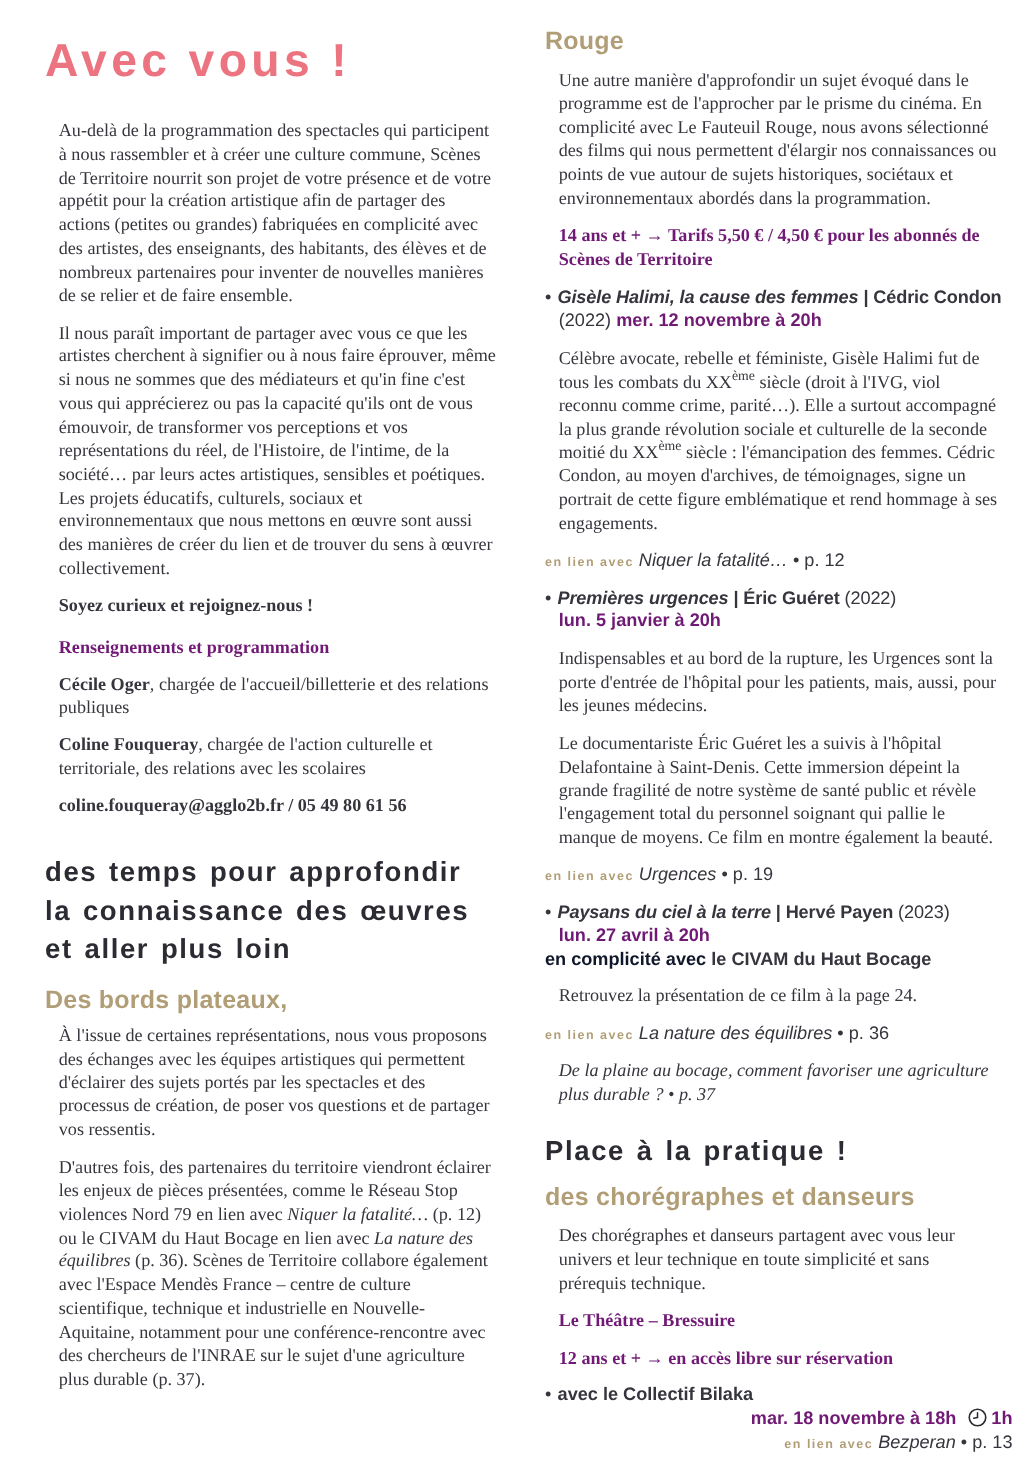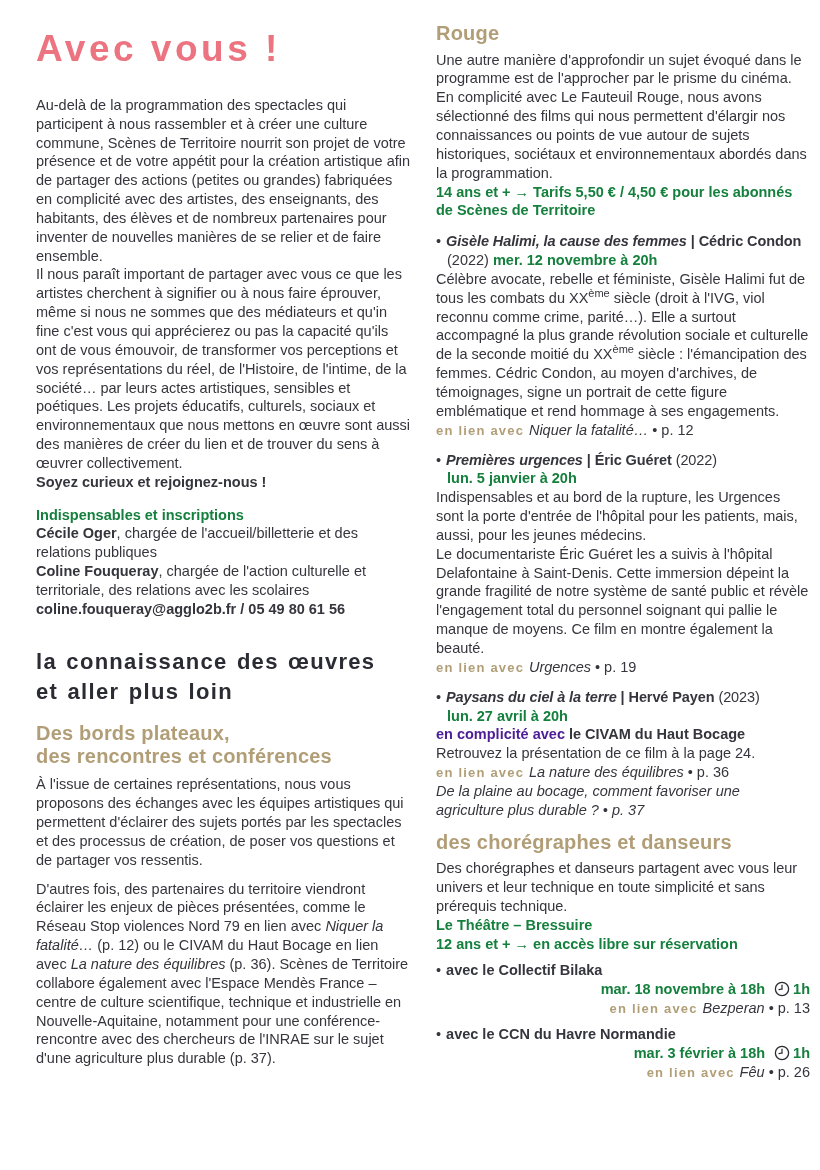--- a/index.html
+++ b/index.html
@@ -6,28 +6,28 @@
   body{
     width:820px;height:1170px;overflow:hidden;
     font-family:"Liberation Sans",sans-serif;
     color:#35353d;font-size:14.5px;line-height:1.3;
   }
   .page{display:flex;gap:26px;box-sizing:border-box;width:820px;height:1170px;padding:22px 10px 0 36px;border-radius:22px;}
   .col{flex:1 1 0;min-width:0;}
   .h1-hand{font-weight:bold;font-size:37px;line-height:1.05;color:#ec7480;letter-spacing:3.5px;margin:8px 0 27px 0;}
   .hand{font-weight:bold;font-size:22px;line-height:1.4;color:#2b2b33;letter-spacing:1.3px;word-spacing:2px;}
   .h2{font-weight:bold;font-size:20px;line-height:1.13;color:#b19e77;letter-spacing:0.2px;}
-  .pink{color:#15803d;}
+  .pink{color:#701a75;}
   .b{font-weight:bold;}
   .i{font-style:italic;}
   .bi{font-weight:bold;font-style:italic;}
-  .tan{color:#4c1d95;margin-top:14px;}
-  .lien{color:#b19e77;font-weight:bold;letter-spacing:1.2px;font-size:13px;}
+  .tan{color:#0f172a;margin-top:14px;}
+  .lien{color:#b19e77;font-weight:bold;letter-spacing:1.2px;font-size:10px;}
   sup{font-size:11px;line-height:0;}
-  p{margin:0;}
+  p{margin:11px;font-family:Liberation Serif, serif;}
   .mt8{margin-top:8px;}
   .mt10{margin-top:10px;}
   .mt14{margin-top:14px;}
   .mt20{margin-top:20px;}
   .mt28{margin-top:28px;}
   .mb6{margin-bottom:6px;}
   .mb12{margin-bottom:12px;}
   .film{margin-bottom:11px;}
   .film-head{white-space:nowrap;letter-spacing:-0.1px;}
   .film-sub{padding-left:11px;}
@@ -44,34 +44,34 @@
   <div class="col">
     <div class="h1-hand">Avec vous !</div>
 
     <div>
       <p>Au-delà de la programmation des spectacles qui participent à nous rassembler et à créer une culture commune, Scènes de Territoire nourrit son projet de votre présence et de votre appétit pour la création artistique afin de partager des actions (petites ou grandes) fabriquées en complicité avec des artistes, des enseignants, des habitants, des élèves et de nombreux partenaires pour inventer de nouvelles manières de se relier et de faire ensemble.</p>
       <p>Il nous paraît important de partager avec vous ce que les artistes cherchent à signifier ou à nous faire éprouver, même si nous ne sommes que des médiateurs et qu'in fine c'est vous qui apprécierez ou pas la capacité qu'ils ont de vous émouvoir, de transformer vos perceptions et vos représentations du réel, de l'Histoire, de l'intime, de la société… par leurs actes artistiques, sensibles et poétiques. Les projets éducatifs, culturels, sociaux et environnementaux que nous mettons en œuvre sont aussi des manières de créer du lien et de trouver du sens à œuvrer collectivement.</p>
       <p class="b">Soyez curieux et rejoignez-nous !</p>
     </div>
 
     <div class="mt14">
-      <p class="pink b">Indispensables et inscriptions</p>
+      <p class="pink b">Renseignements et programmation</p>
       <p><span class="b">Cécile Oger</span><span>, chargée de l'accueil/billetterie et des relations publiques</span></p>
       <p><span class="b">Coline Fouqueray</span><span>, chargée de l'action culturelle et territoriale, des relations avec les scolaires</span></p>
       <p class="b">coline.fouqueray@agglo2b.fr / 05 49 80 61 56</p>
     </div>
 
     <div class="hand mt28">
+      <div>des temps pour approfondir</div>
       <div>la connaissance des œuvres</div>
       <div>et aller plus loin</div>
     </div>
 
     <div class="h2 mt14">
       <div>Des bords plateaux,</div>
-      <div>des rencontres et conférences</div>
     </div>
 
     <p class="mt8">À l'issue de certaines représentations, nous vous proposons des échanges avec les équipes artistiques qui permettent d'éclairer des sujets portés par les spectacles et des processus de création, de poser vos questions et de partager vos ressentis.</p>
 
     <p class="mt10">
       <span>D'autres fois, des partenaires du territoire viendront éclairer les enjeux de pièces présentées, comme le Réseau Stop violences Nord 79 en lien avec </span><span class="i">Niquer la fatalité…</span><span> (p. 12) ou le CIVAM du Haut Bocage en lien avec </span><span class="i">La nature des équilibres</span><span> (p. 36). Scènes de Territoire collabore également avec l'Espace Mendès France – centre de culture scientifique, technique et industrielle en Nouvelle-Aquitaine, notamment pour une conférence-rencontre avec des chercheurs de l'INRAE sur le sujet d'une agriculture plus durable (p. 37).</span>
     </p>
   </div>
 
   <div class="col">
@@ -118,20 +118,21 @@
       <div>
         <span class="tan b">en complicité avec </span><span class="b">le CIVAM du Haut Bocage</span>
       </div>
       <p>Retrouvez la présentation de ce film à la page 24.</p>
       <div>
         <span class="lien">en lien avec </span><span class="i">La nature des équilibres</span><span> • p. 36</span>
       </div>
       <p class="i">De la plaine au bocage, comment favoriser une agriculture plus durable ? • p. 37</p>
     </div>
 
+    <div class="hand mt20">Place à la pratique !</div>
 
     <div class="h2 mt10 mb6">
       <div>des chorégraphes et danseurs</div>
     </div>
 
     <p>Des chorégraphes et danseurs partagent avec vous leur univers et leur technique en toute simplicité et sans prérequis technique.</p>
     <p class="pink b">Le Théâtre – Bressuire</p>
     <p class="pink b">12 ans et + → en accès libre sur réservation</p>
 
     <div class="mt8">

